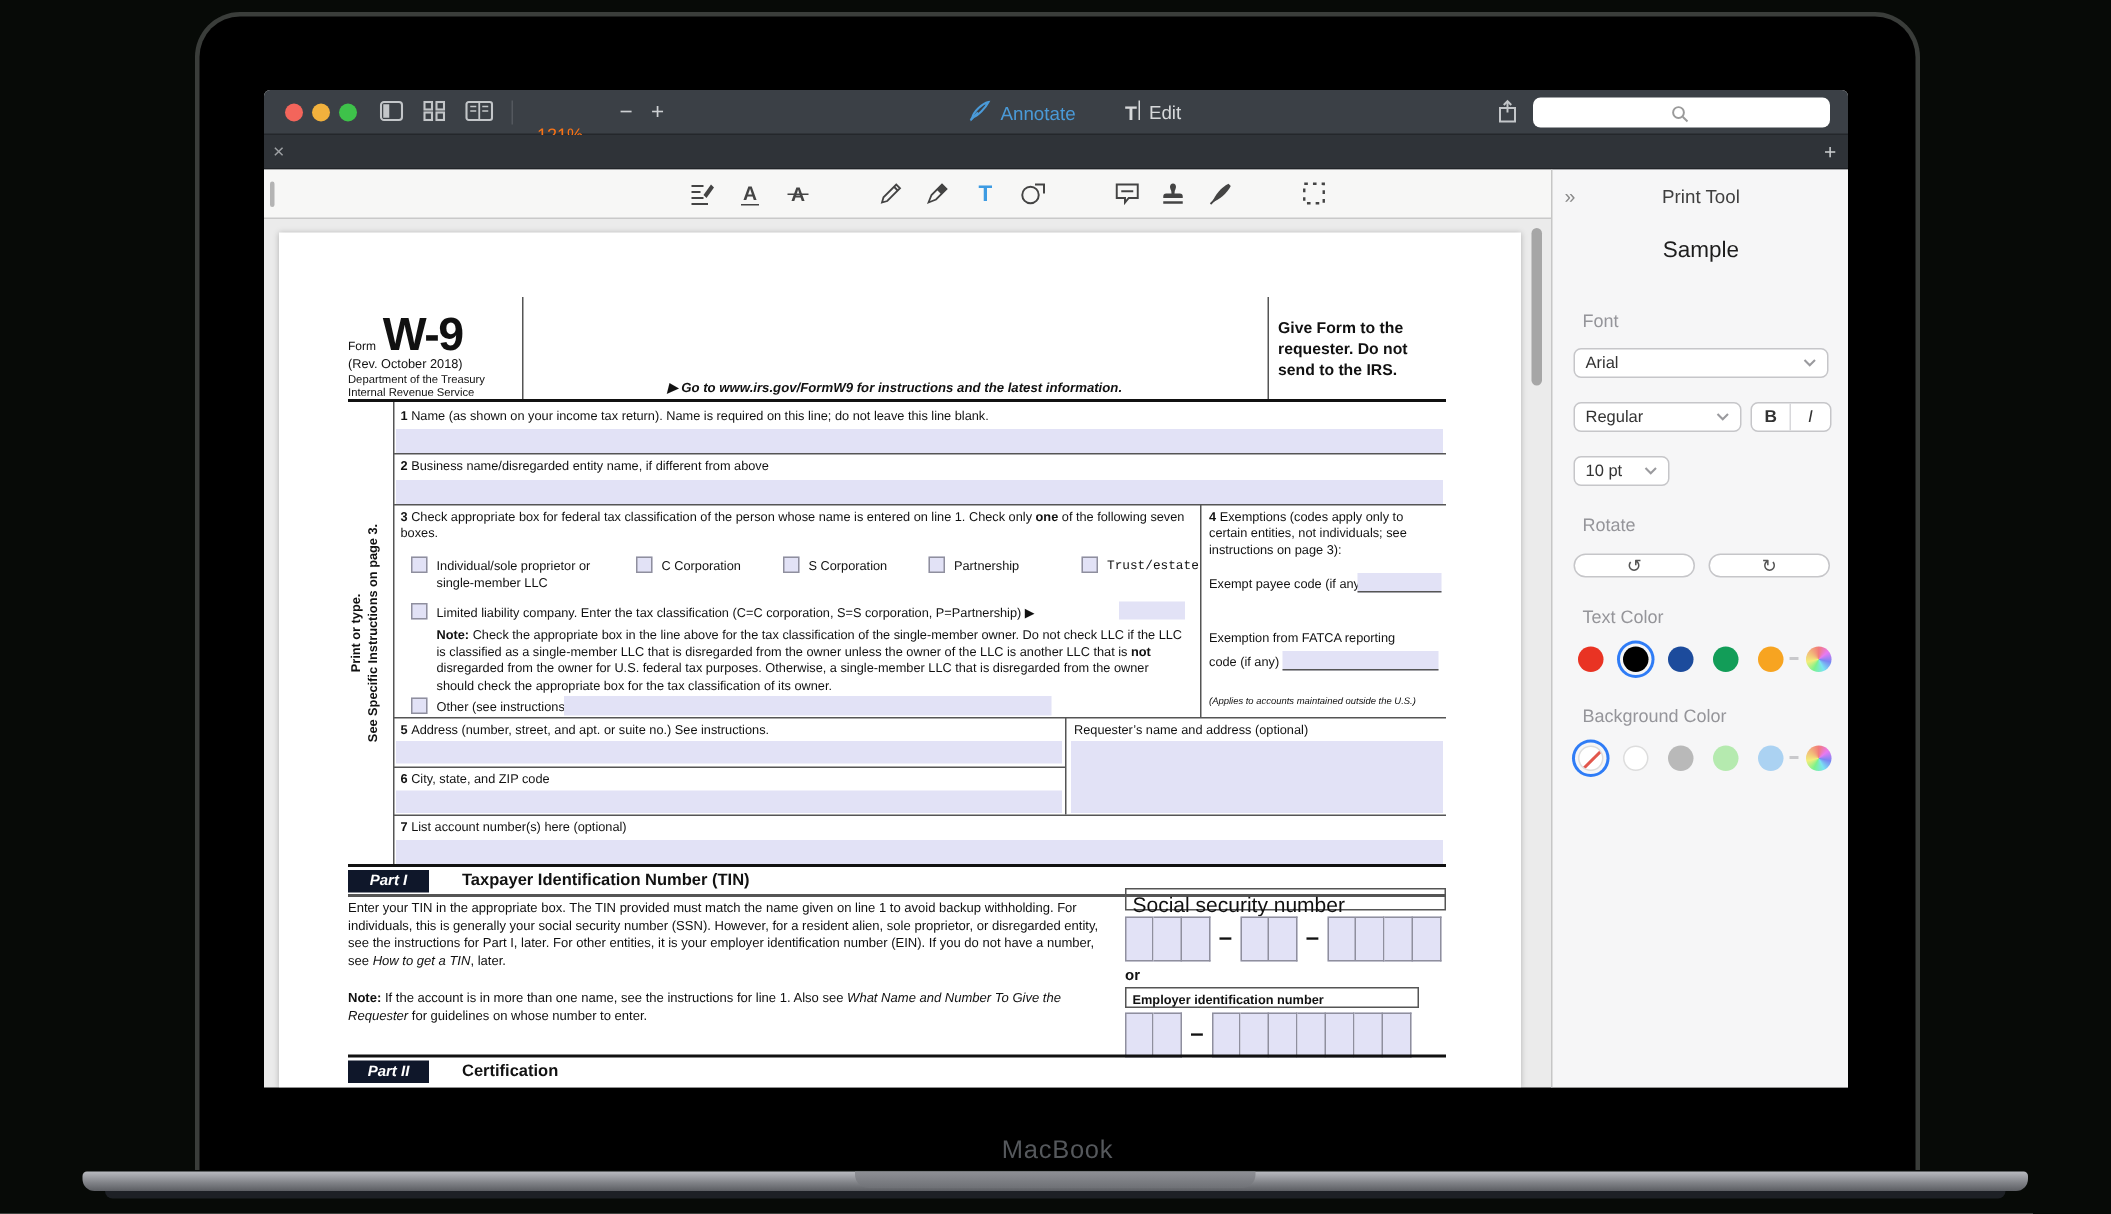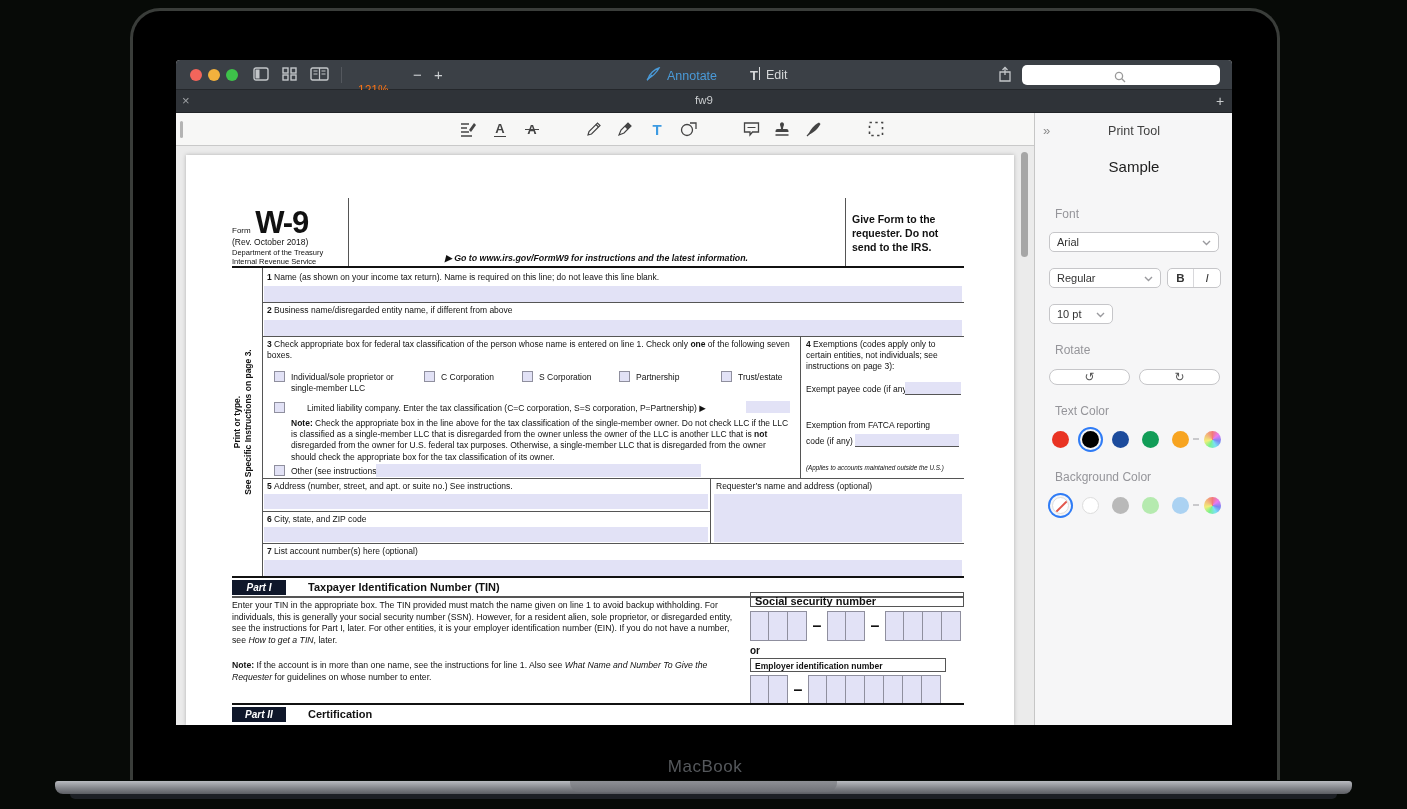--- a/index.html
+++ b/index.html
@@ -176,21 +176,20 @@
     <div class="abs search-ic">
       <svg width="12" height="12" viewBox="0 0 12 12">
           <circle cx="5" cy="5" r="3.6" fill="none" stroke="#9a9a9a" stroke-width="1.3"></circle>
           <line x1="7.8" y1="7.8" x2="11" y2="11" stroke="#9a9a9a" stroke-width="1.3"></line>
         </svg>
     </div>
   </div>
 
   <div class="abs tabbar">
     <div class="abs tab-close">×</div>
-    <div class="abs tab-title">fw9</div>
     <div class="abs tab-new">+</div>
   </div>
 
   <div class="abs annbar">
     <div class="abs drag-handle"></div>
 
     <div class="abs a-ic" style="left:283px;">
       <svg width="17" height="16" viewBox="0 0 17 16">
           <g stroke="#444" stroke-width="1.3">
             <line x1="1" y1="3" x2="9" y2="3"></line>
@@ -298,24 +297,24 @@
     <div class="abs cb" style="left:88px; top:216px;"></div>
     <div class="abs f-label" style="left:105px; top:217px;">Individual/sole proprietor or</div>
     <div class="abs f-label" style="left:105px; top:228px;">single-member LLC</div>
     <div class="abs cb" style="left:238px; top:216px;"></div>
     <div class="abs f-label" style="left:255px; top:217px;">C Corporation</div>
     <div class="abs cb" style="left:336px; top:216px;"></div>
     <div class="abs f-label" style="left:353px; top:217px;">S Corporation</div>
     <div class="abs cb" style="left:433px; top:216px;"></div>
     <div class="abs f-label" style="left:450px; top:217px;">Partnership</div>
     <div class="abs cb" style="left:535px; top:216px;"></div>
-    <div class="abs f-label" style="left:552px; top:217px;">Trust/estate</div>
+    <div class="abs f-label" style="left:552px; top:217px;font-family:Liberation Mono, monospace;">Trust/estate</div>
 
     <div class="abs cb" style="left:88px; top:247px;"></div>
-    <div class="abs f-label" style="left:105px; top:248px; width:470px;margin-left:16px;">Limited liability company. Enter the tax classification (C=C corporation, S=S corporation, P=Partnership) ▶</div>
+    <div class="abs f-label" style="left:105px; top:248px; width:470px;">Limited liability company. Enter the tax classification (C=C corporation, S=S corporation, P=Partnership) ▶</div>
     <div class="abs field" style="left:560px; top:246px; width:44px; height:12px;"></div>
 
     <div class="abs f-label" style="left:105px; top:263px; width:502px; line-height:1.32;">
       <span class="f-num">Note:</span><span> Check the appropriate box in the line above for the tax classification of the single-member owner.  Do not check LLC if the LLC is classified as a single-member LLC that is disregarded from the owner unless the owner of the LLC is another LLC that is </span><span class="f-num">not</span><span> disregarded from the owner for U.S. federal tax purposes. Otherwise, a single-member LLC that is disregarded from the owner should check the appropriate box for the tax classification of its owner.</span>
     </div>
 
     <div class="abs cb" style="left:88px; top:310px;"></div>
     <div class="abs f-label" style="left:105px; top:311px;">Other (see instructions) ▶</div>
     <div class="abs field" style="left:190px; top:309px; width:325px; height:13px;"></div>
 
@@ -354,21 +353,21 @@
 
     <div class="abs thick" style="left:46px; top:421px; width:732px; height:2px;"></div>
     <div class="abs part-box" style="left:46px; top:425px; width:54px; height:15px;">Part I</div>
     <div class="abs" style="left:122px; top:426px; font-weight:bold; font-size:11px;">Taxpayer Identification Number (TIN)</div>
     <div class="abs hairline" style="left:46px; top:441px; width:732px; height:1.5px;"></div>
 
     <div class="abs f-label" style="left:46px; top:445px; width:510px; line-height:1.33; font-size:8.7px;">
       <span>Enter your TIN in the appropriate box. The TIN provided must match the name given on line 1 to avoid backup withholding. For individuals, this is generally your social security number (SSN). However, for a resident alien, sole proprietor, or disregarded entity, see the instructions for Part I, later. For other entities, it is your employer identification number (EIN). If you do not have a number, see </span><span style="font-style:italic;">How to get a TIN</span><span>, later.</span>
     </div>
 
-    <div class="abs" style="left:564px; top:437px; width:214px; height:15px; border:1px solid #555; font-weight:bold; font-size:11px; padding:2px 0 0 4px;">Social security number</div>
+    <div class="abs" style="left:564px; top:437px; width:214px; height:15px; border:1px solid #555; font-weight:normal; font-size:14px; padding:2px 0 0 4px;">Social security number</div>
     <div class="abs" style="left:564px; top:456px; display:flex; align-items:center;">
       <div class="digit-group">
           <div class="digit-cell"></div>
           <div class="digit-cell"></div>
           <div class="digit-cell"></div>
         </div>
       <span style="width:20px; text-align:center; font-weight:bold;">–</span>
       <div class="digit-group">
           <div class="digit-cell"></div>
           <div class="digit-cell"></div>

